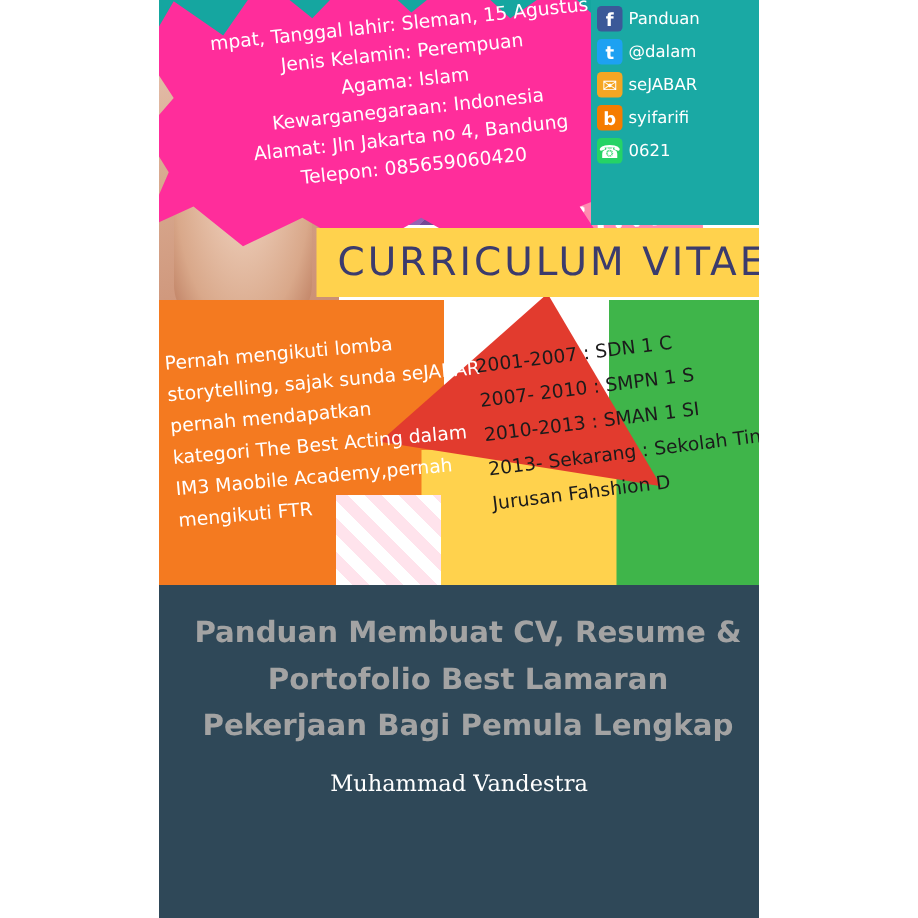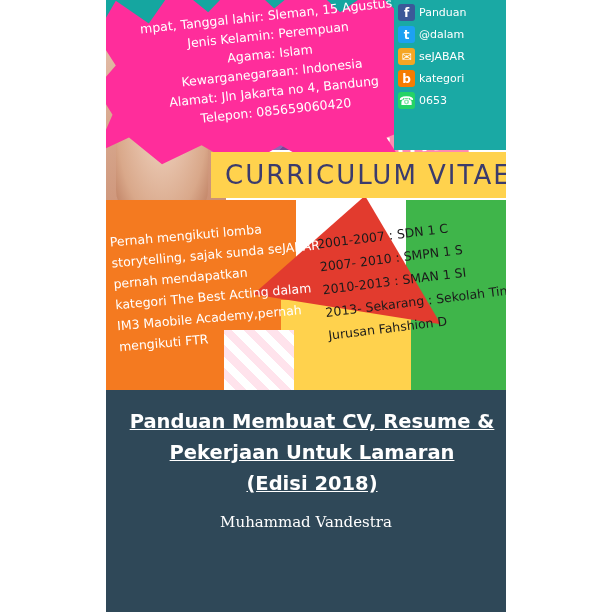--- a/index.html
+++ b/index.html
@@ -208,26 +208,25 @@
   .bottom {
     position: absolute;
     left: 0; top: 390px;
     width: 400px; height: 222px;
     background: #2f4858;
     text-align: center;
   }
   .book-title {
     margin: 0;
     padding: 16px 10px 0 22px;
-    color: #ffffff;
+    color: #a3a3a3;
     font-size: 19.5px;
     line-height: 31px;
     font-weight: bold;
     font-family: "DejaVu Sans", sans-serif;
-    text-decoration: underline;
   }
   .author {
     margin-top: 14px;
     color: #ffffff;
     font-size: 15px;
     font-family: "DejaVu Serif", serif;
   }
 </style>
 </head>
 <body>
@@ -264,25 +263,25 @@
       <div class="social-row">
         <span class="sicon ic-tw">t</span>
         <span>@dalam</span>
       </div>
       <div class="social-row">
         <span class="sicon ic-mail">✉</span>
         <span>seJABAR</span>
       </div>
       <div class="social-row">
         <span class="sicon ic-blog">b</span>
-        <span>kategori</span>
+        <span>syifarifi</span>
       </div>
       <div class="social-row">
         <span class="sicon ic-wa">☎</span>
-        <span>0653</span>
+        <span>0621</span>
       </div>
     </div>
 
     <div class="title-band">
       <span>CURRICULUM VITAE</span>
     </div>
 
     <div class="exp-text">
       <div>Pernah mengikuti lomba</div>
       <div>storytelling, sajak sunda seJABAR</div>
@@ -297,19 +296,19 @@
       <div>2007- 2010 : SMPN 1 S</div>
       <div>2010-2013 : SMAN 1 SI</div>
       <div>2013- Sekarang : Sekolah Tingg</div>
       <div>Jurusan Fahshion D</div>
     </div>
   </div>
 
   <div class="bottom">
     <div class="book-title">
       <div>Panduan Membuat CV, Resume &amp;</div>
-      <div>Pekerjaan Untuk Lamaran</div>
-      <div>(Edisi 2018)</div>
+      <div>Portofolio Best Lamaran</div>
+      <div>Pekerjaan Bagi Pemula Lengkap</div>
     </div>
     <div class="author">Muhammad Vandestra</div>
   </div>
 
 </div>
 
 </body></html>

